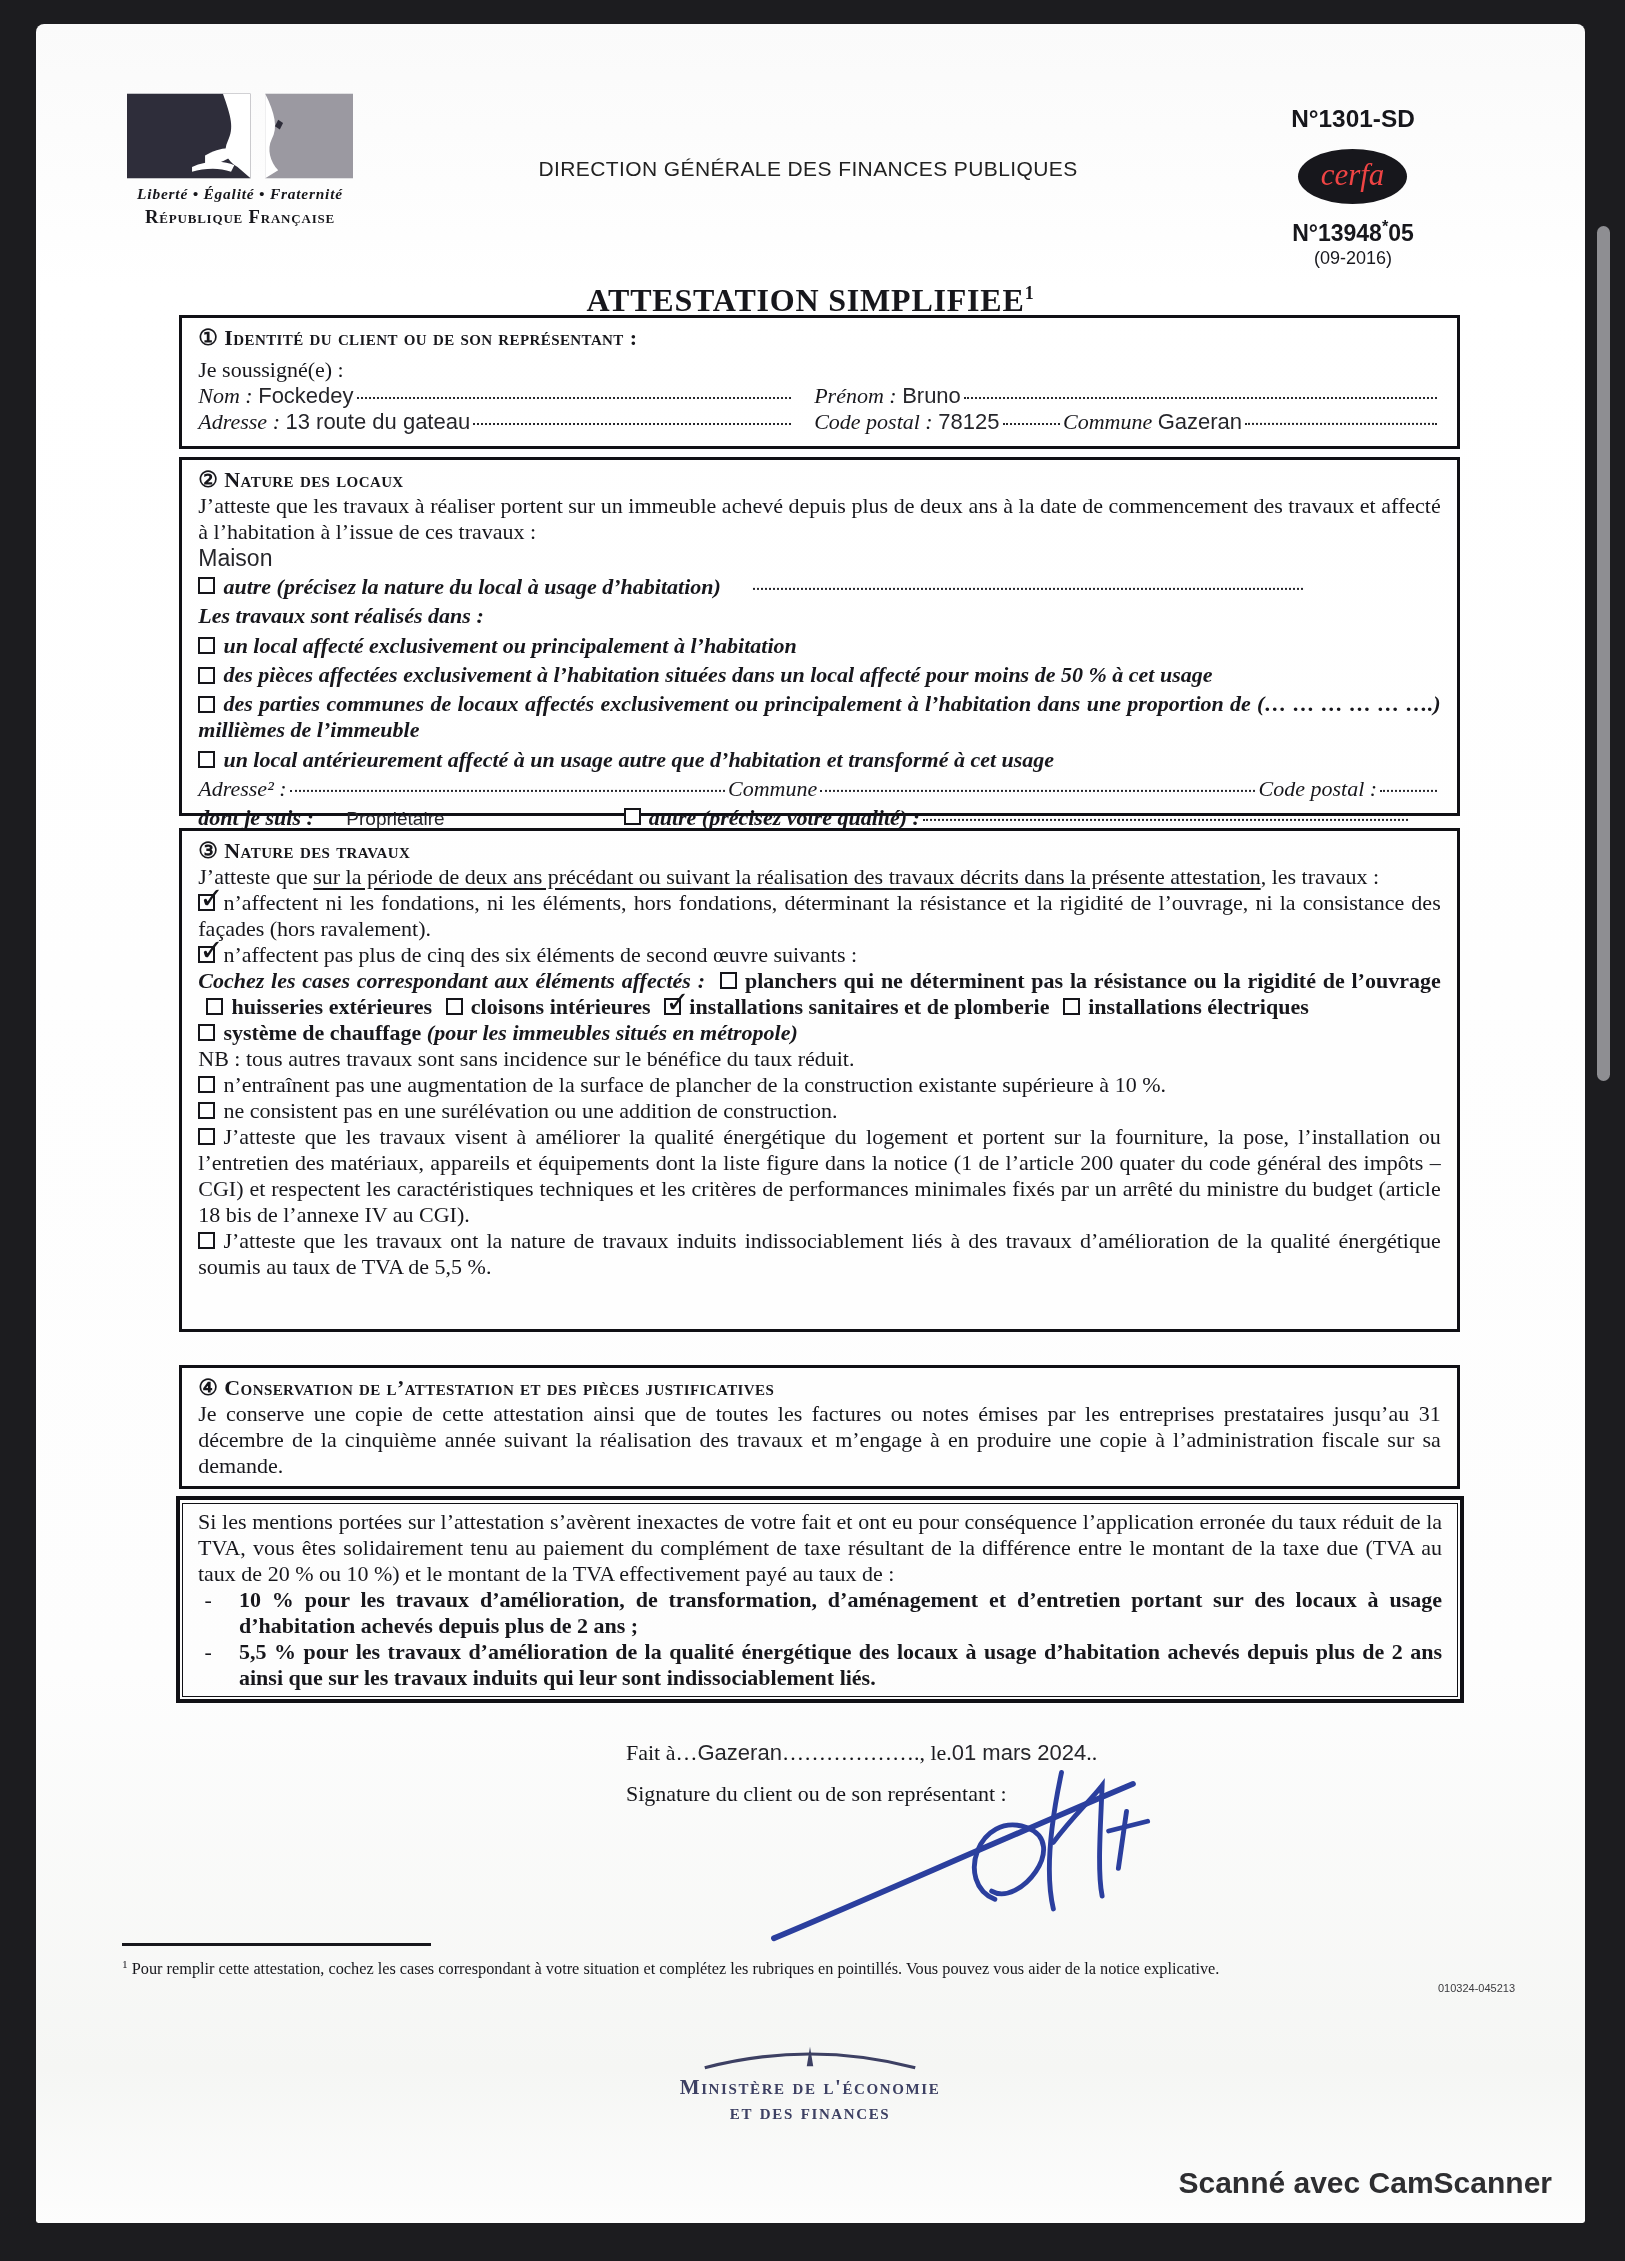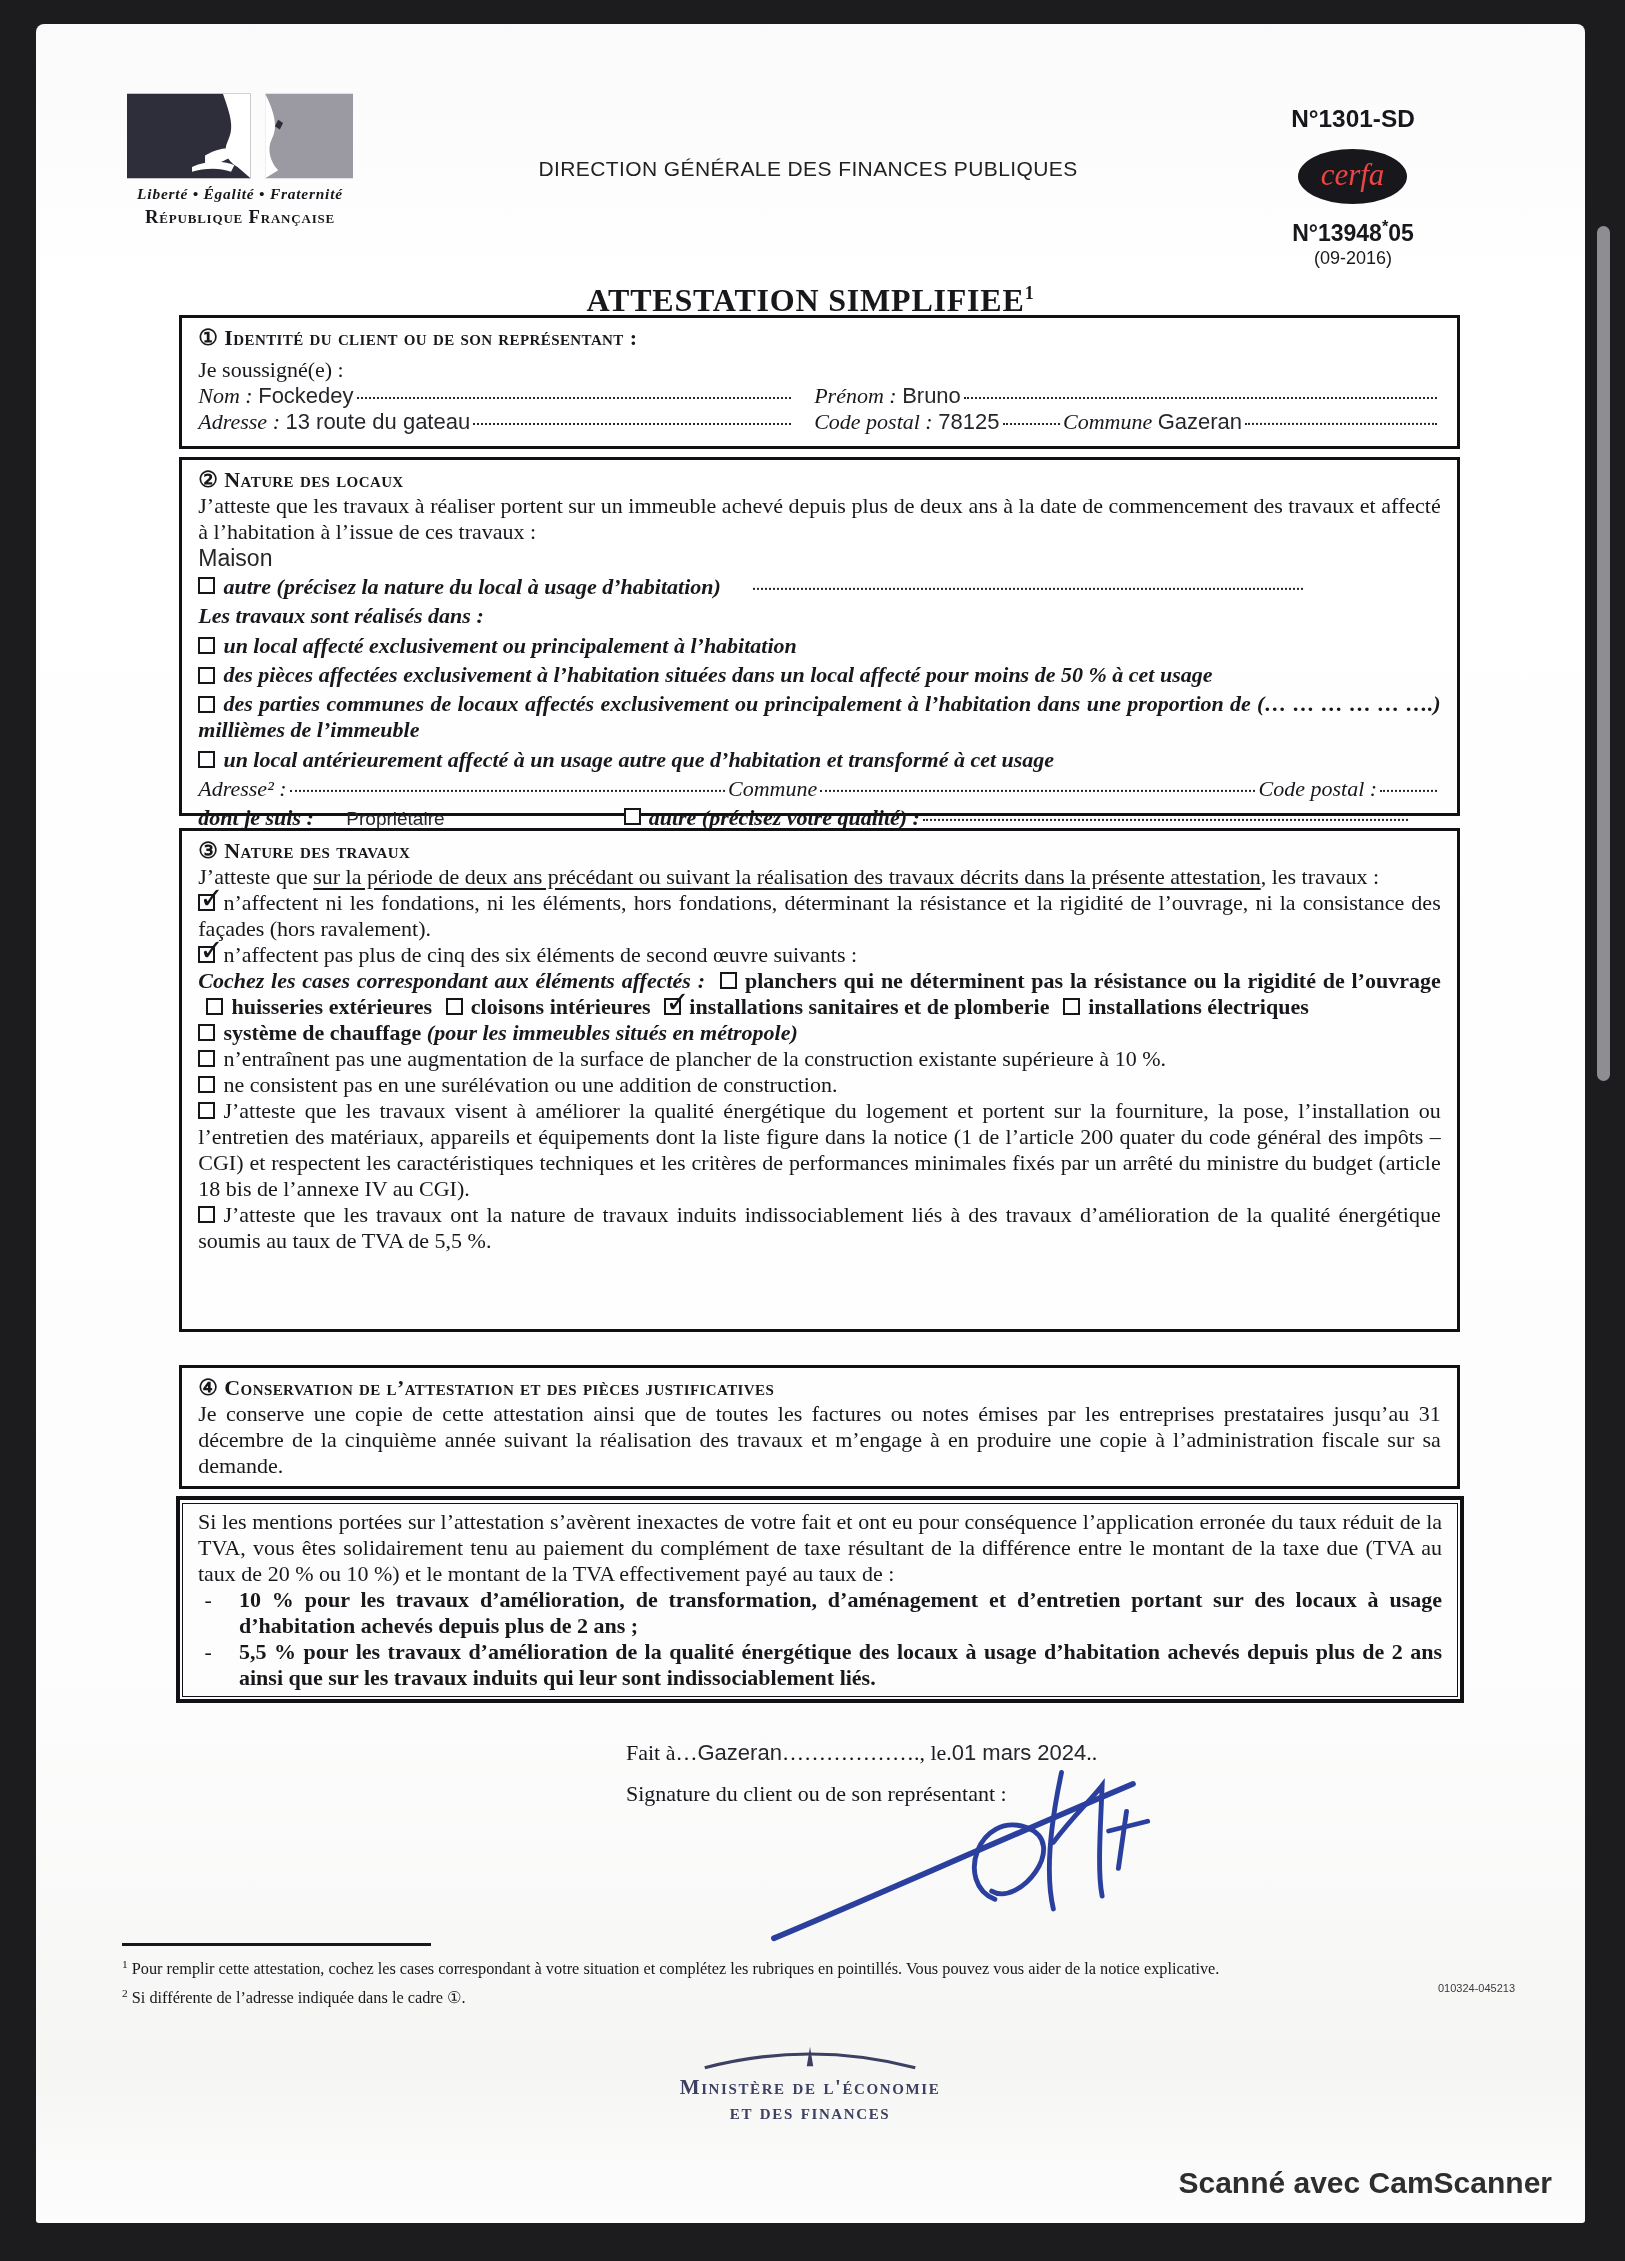--- a/index.html
+++ b/index.html
@@ -155,20 +155,21 @@
       <div class="jt"><span class="cb checked"><span class="tick">✓</span></span><span>n’affectent pas plus de cinq des six éléments de second œuvre suivants :</span></div>
       <div class="jt bd">
         <span class="it">Cochez les cases correspondant aux éléments affectés :</span>
         <span class="cb" style="margin-left:8.1px;"></span><span>planchers qui ne déterminent pas la résistance ou la rigidité de l’ouvrage</span>
         <span class="cb" style="margin-left:8.1px;"></span><span>huisseries extérieures</span>
         <span class="cb" style="margin-left:8.1px;"></span><span>cloisons intérieures</span>
         <span class="cb checked" style="margin-left:8.1px;"><span class="tick">✓</span></span><span>installations sanitaires et de plomberie</span>
         <span class="cb" style="margin-left:8.1px;"></span><span>installations électriques</span>
       </div>
       <div class="bd"><span class="cb"></span><span>système de chauffage</span> <span class="it">(pour les immeubles situés en métropole)</span></div>
+      <div>NB : tous autres travaux sont sans incidence sur le bénéfice du taux réduit.</div>
       <div class="jt"><span class="cb"></span><span>n’entraînent pas une augmentation de la surface de plancher de la construction existante supérieure à 10 %.</span></div>
       <div class="jt"><span class="cb"></span><span>ne consistent pas en une surélévation ou une addition de construction.</span></div>
       <div class="jt"><span class="cb"></span><span>J’atteste que les travaux visent à améliorer la qualité énergétique du logement et portent sur la fourniture, la pose, l’installation ou l’entretien des matériaux, appareils et équipements dont la liste figure dans la notice (1 de l’article 200 quater du code général des impôts – CGI) et respectent les caractéristiques techniques et les critères de performances minimales fixés par un arrêté du ministre du budget (article 18 bis de l’annexe IV au CGI).</span></div>
       <div class="jt"><span class="cb"></span><span>J’atteste que les travaux ont la nature de travaux induits indissociablement liés à des travaux d’amélioration de la qualité énergétique soumis au taux de TVA de 5,5 %.</span></div>
     </div>
 
     <div class="box" style="top:1341px; height:124px;">
       <div class="sec-head"><span>④</span> <span>Conservation de l’attestation et des pièces justificatives</span></div>
       <div class="jt">Je conserve une copie de cette attestation ainsi que de toutes les factures ou notes émises par les entreprises prestataires jusqu’au 31 décembre de la cinquième année suivant la réalisation des travaux et m’engage à en produire une copie à l’administration fiscale sur sa demande.</div>
     </div>
@@ -197,21 +198,20 @@
         <path d="M300,180 C250,160 280,70 340,92 C392,112 330,190 296,170" stroke-width="6"></path>
         <path d="M382,24 C368,90 362,150 372,192" stroke-width="6"></path>
         <path d="M372,110 C396,78 418,58 432,40 C430,92 426,146 432,176" stroke-width="6"></path>
         <path d="M440,96 L488,84" stroke-width="6"></path>
         <path d="M462,72 L452,142" stroke-width="6"></path>
       </g>
     </svg>
 
     <div class="abs fnrule"></div>
     <div class="abs fn" style="top:1931px;"><sup>1</sup><span> Pour remplir cette attestation, cochez les cases correspondant à votre situation et complétez les rubriques en pointillés. Vous pouvez vous aider de la notice explicative.</span></div>
-    <div class="abs fn" style="top:1960px;"><sup>2</sup><span> Si différente de l’adresse indiquée dans le cadre ①.</span></div>
     <div class="abs doccode">010324-045213</div>
 
     <div class="abs ministry">
       <svg width="244" height="34" viewBox="0 0 300 42">
         <path d="M20,38 Q150,4 280,38" fill="none" stroke="#3d4063" stroke-width="4"></path>
         <path d="M150,12 L154,36 L146,36 Z" fill="#3d4063"></path>
       </svg>
       <div class="mline">Ministère de l'économie</div>
       <div class="mline">et des finances</div>
     </div>

